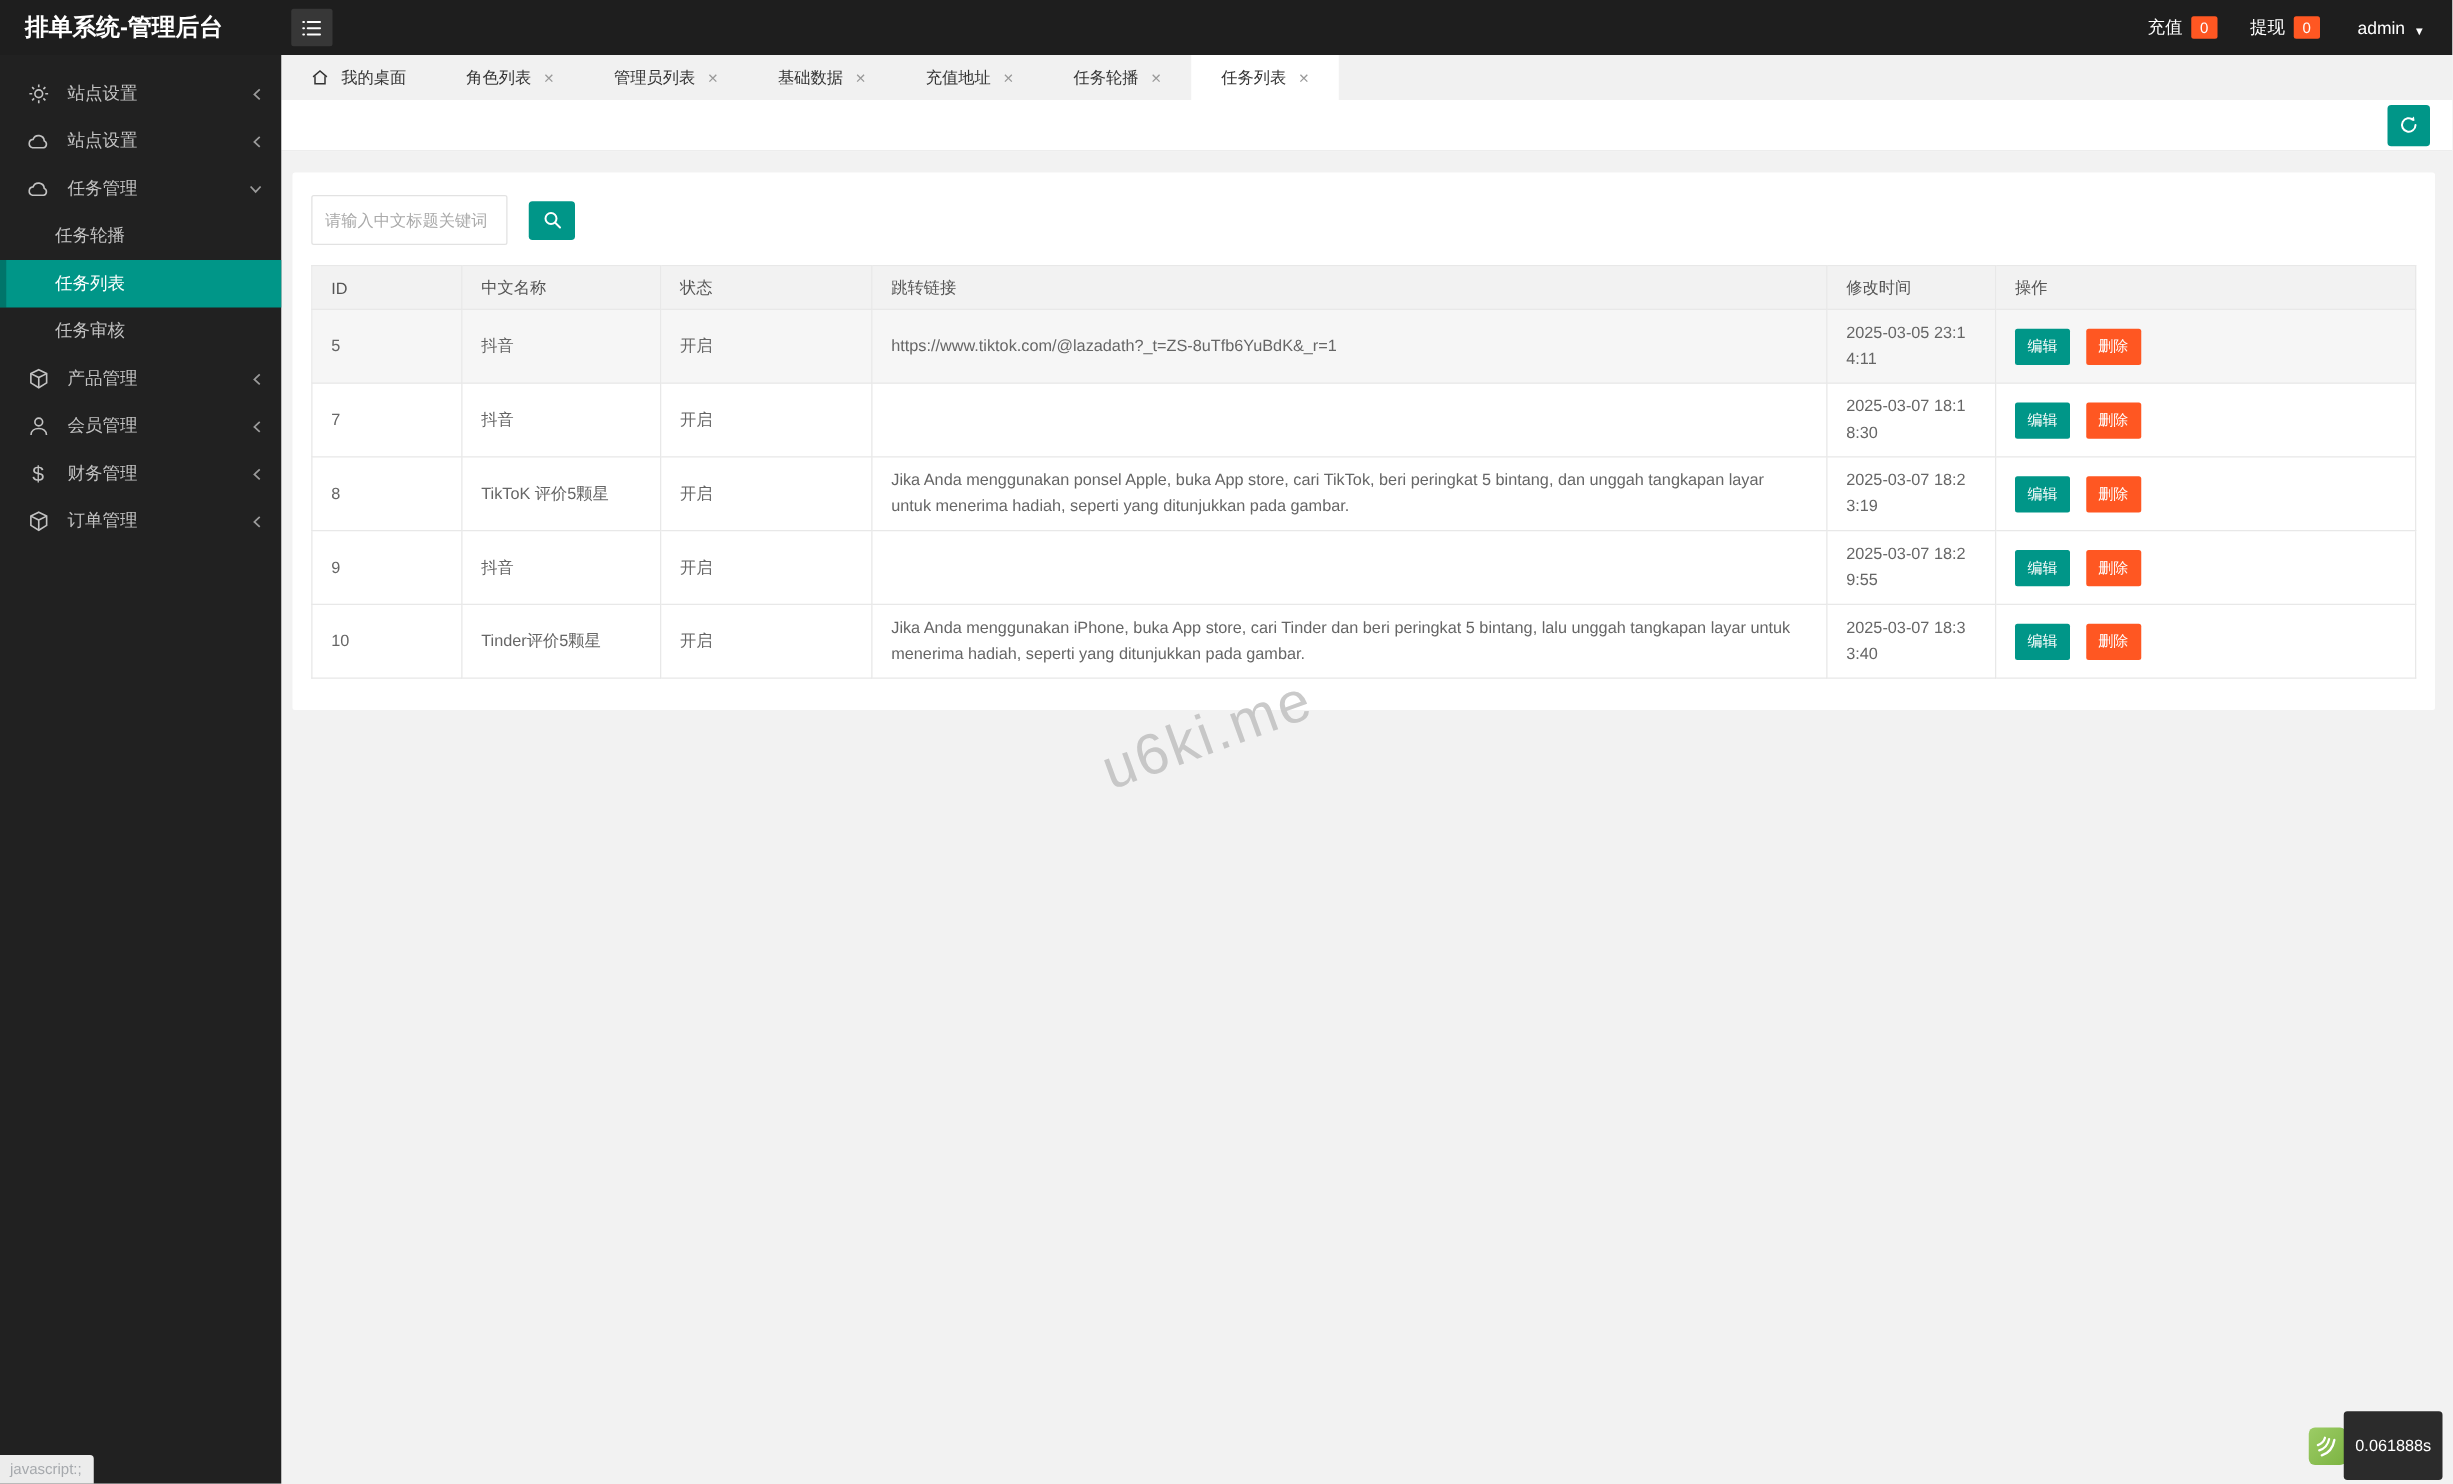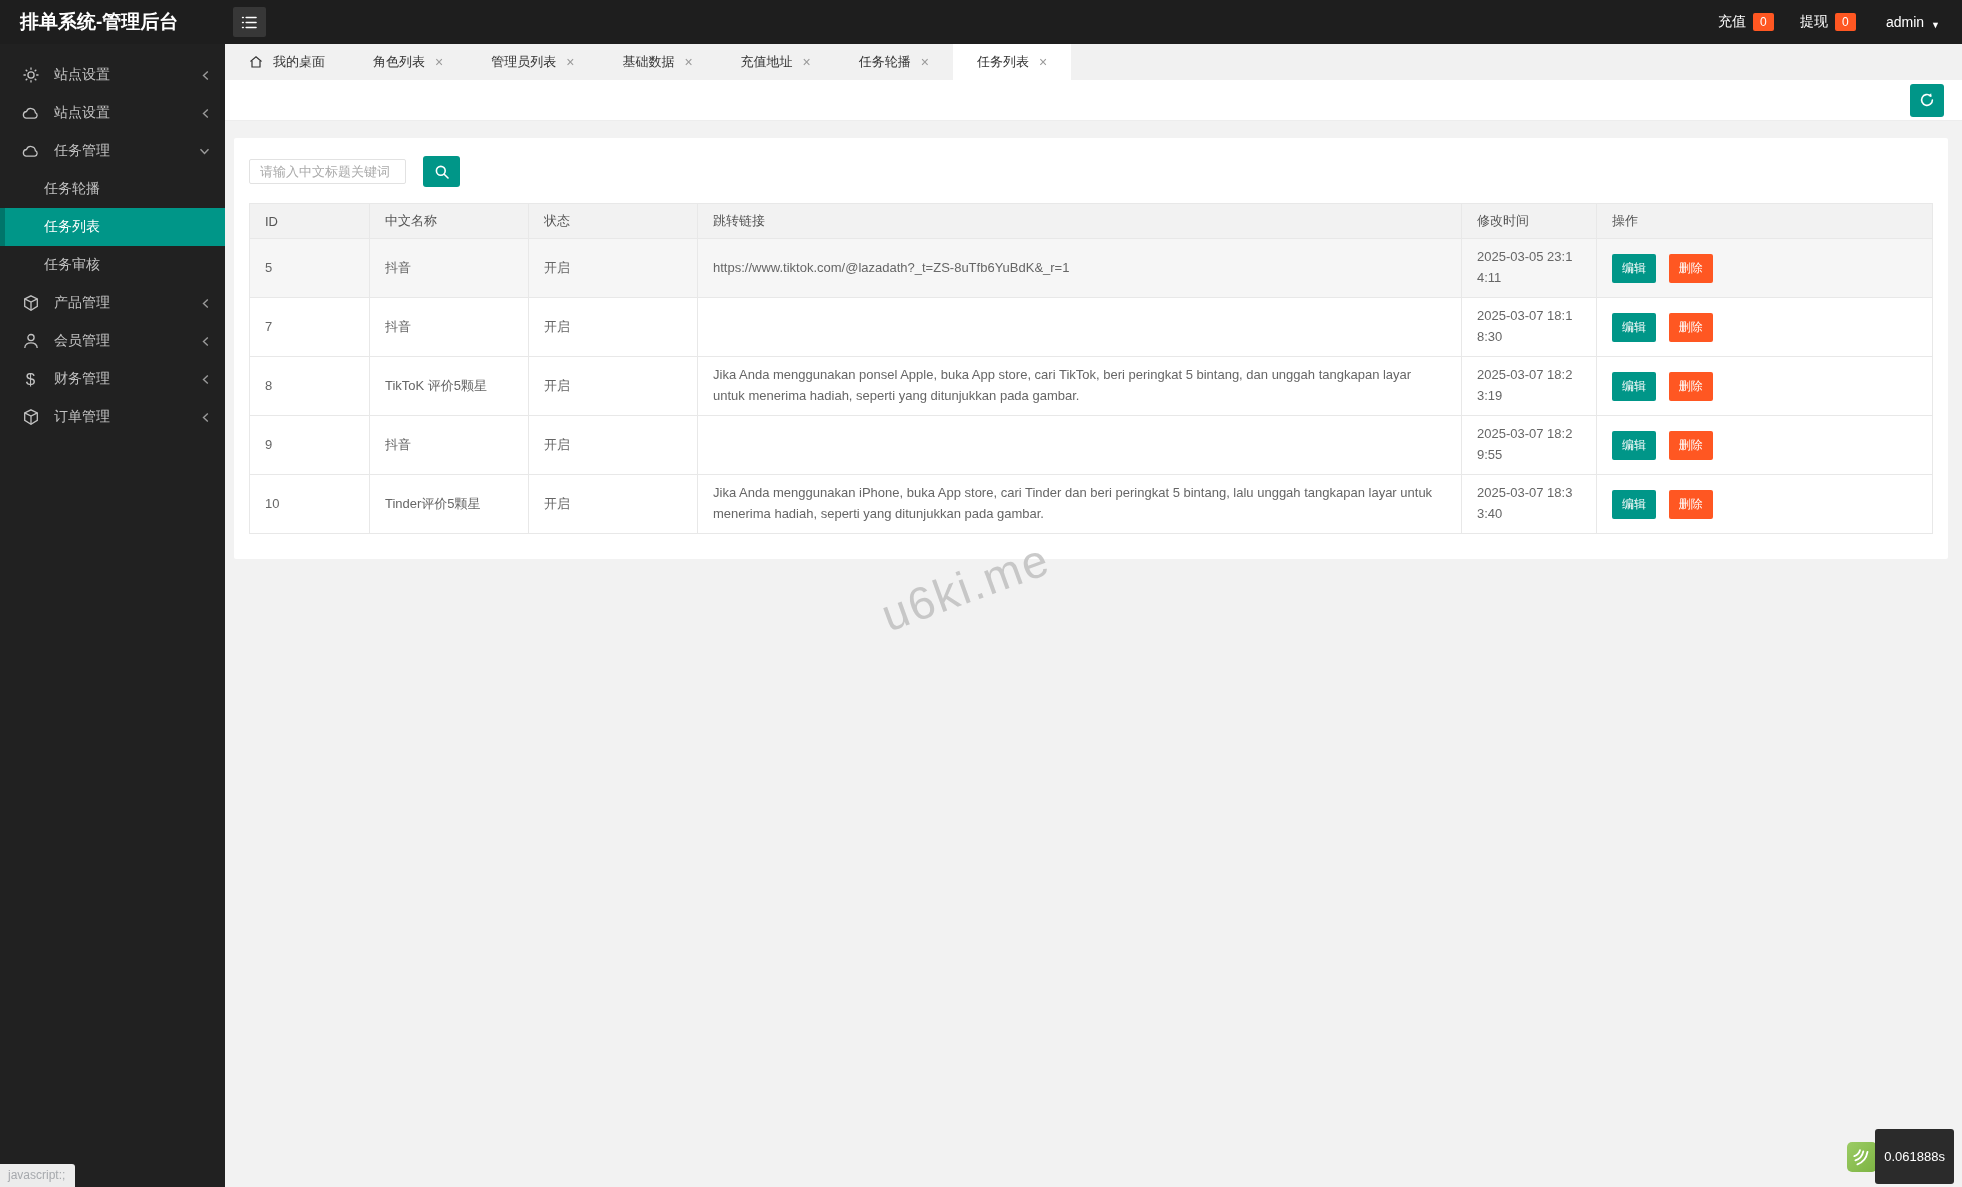--- a/index.html
+++ b/index.html
@@ -32,21 +32,21 @@
   .tab { display:flex; align-items:center; gap:10px; padding:0 24px; font-size:13px; color:#333; cursor:pointer; white-space:nowrap;text-align:center; }
   .tab.active { background:#fff; }
   .tab .close { color:#999; font-size:14px; line-height:1; cursor:pointer; }
   .tab .home { display:flex; color:#333; }
 
   .toolstrip { height:41px; background:#fff; display:flex; align-items:center; justify-content:flex-end; padding-right:18px; border-bottom:1px solid #ededed; }
   .refresh-btn { width:34px; height:33px; background:#009688; border:none; border-radius:3px; display:flex; align-items:center; justify-content:center; cursor:pointer; }
 
   .panel { position:absolute; top:94px; left:9px; width:1714px; background:#fff; border-radius:2px; padding:18px 15px 25px 15px; }
   .search-row { display:flex; align-items:center; margin-bottom:16px; }
-  .search-input { width:157px; height:25px; border:1px solid #e2e2e2; border-radius:2px; padding:0 10px; font-size:13px; color:#333; outline:none; font-family:inherit; }
+  .search-input { width:157px; height:40px; border:1px solid #e2e2e2; border-radius:2px; padding:0 10px; font-size:13px; color:#333; outline:none; font-family:inherit; }
   .search-input::placeholder { color:#aaa; }
   .search-btn { width:37px; height:31px; margin-left:17px; background:#009688; border:none; border-radius:3px; display:flex; align-items:center; justify-content:center; cursor:pointer; }
   .actions-row { display:flex; align-items:flex-end; justify-content:space-between; margin-bottom:13px; }
   .add-btn { height:28px; background:#009688; color:#fff; border:none; border-radius:2px; font-size:13px; padding:0 12px; display:flex; align-items:center; gap:6px; cursor:pointer; font-family:inherit; }
   .total-text { font-size:14px; color:#555; padding-right:2px; }
 
   table.grid { width:100%; border-collapse:collapse; table-layout:fixed; }
   .grid th, .grid td { border:1px solid #e8e8e8; padding:8px 15px; font-size:13px; vertical-align:middle; text-align:left; }
   .grid th { background:#f2f2f2; color:#555; font-weight:normal; height:35px; }
   .grid td { color:#666; height:59px; line-height:1.6; }

